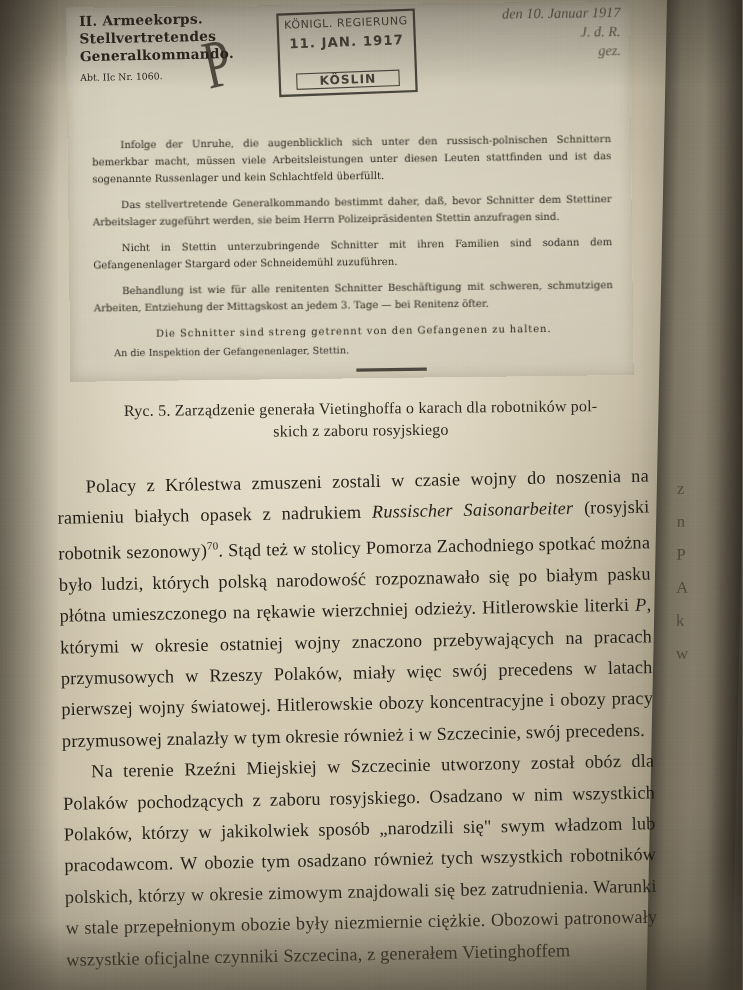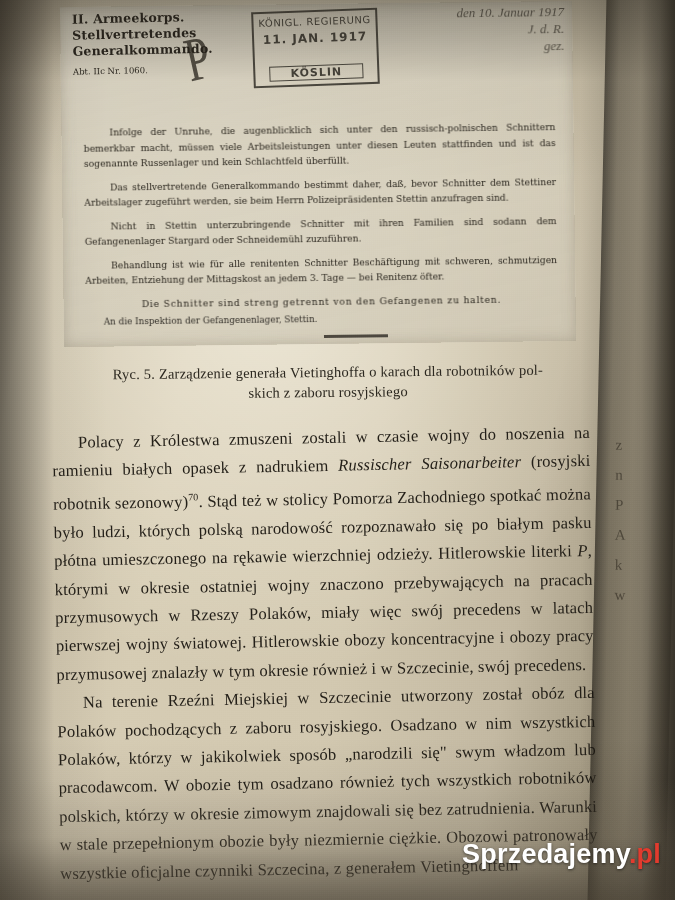--- a/index.html
+++ b/index.html
@@ -295,15 +295,14 @@
     <div>P</div>
     <div>A</div>
     <div>k</div>
     <div>w</div>
   </div>
 
   <div class="paper-shade"></div>
   <div class="blurbottom"></div>
   <div class="grain"></div>
 
-  <div class="watermark"><span>Sprzedajemy</span><span class="tld">.pl</span></div>
 
 </div>
 
 </body></html>

